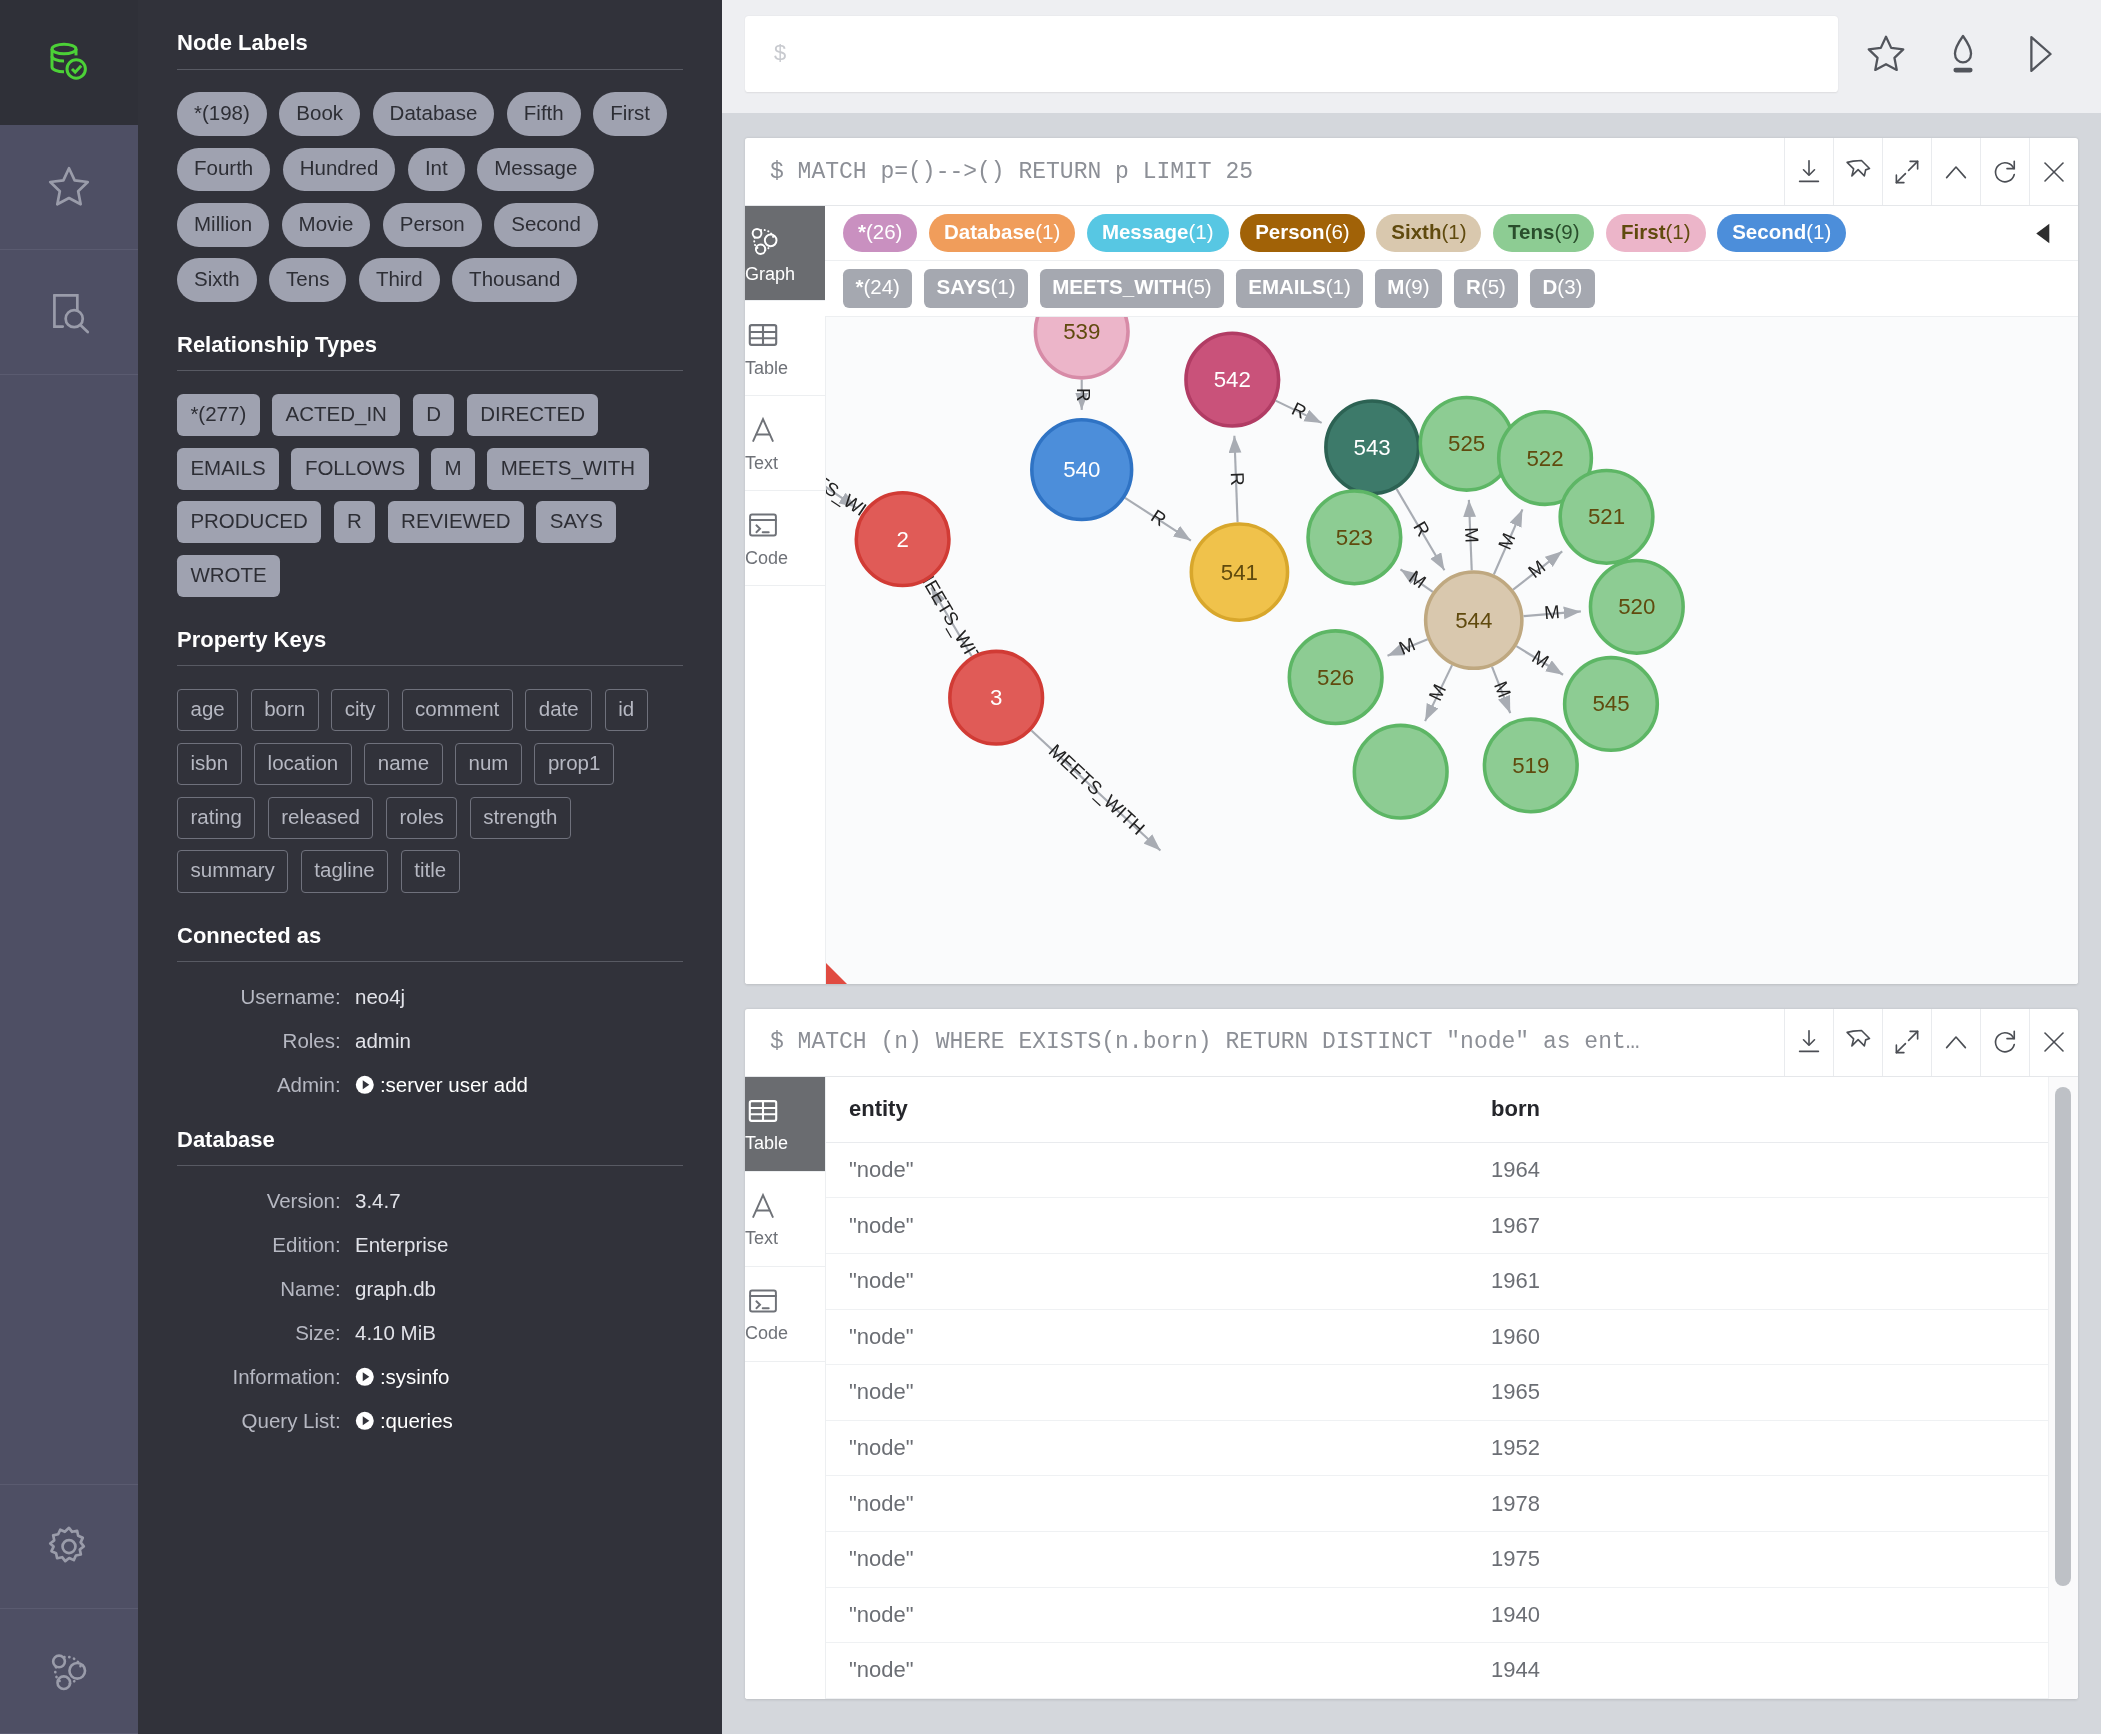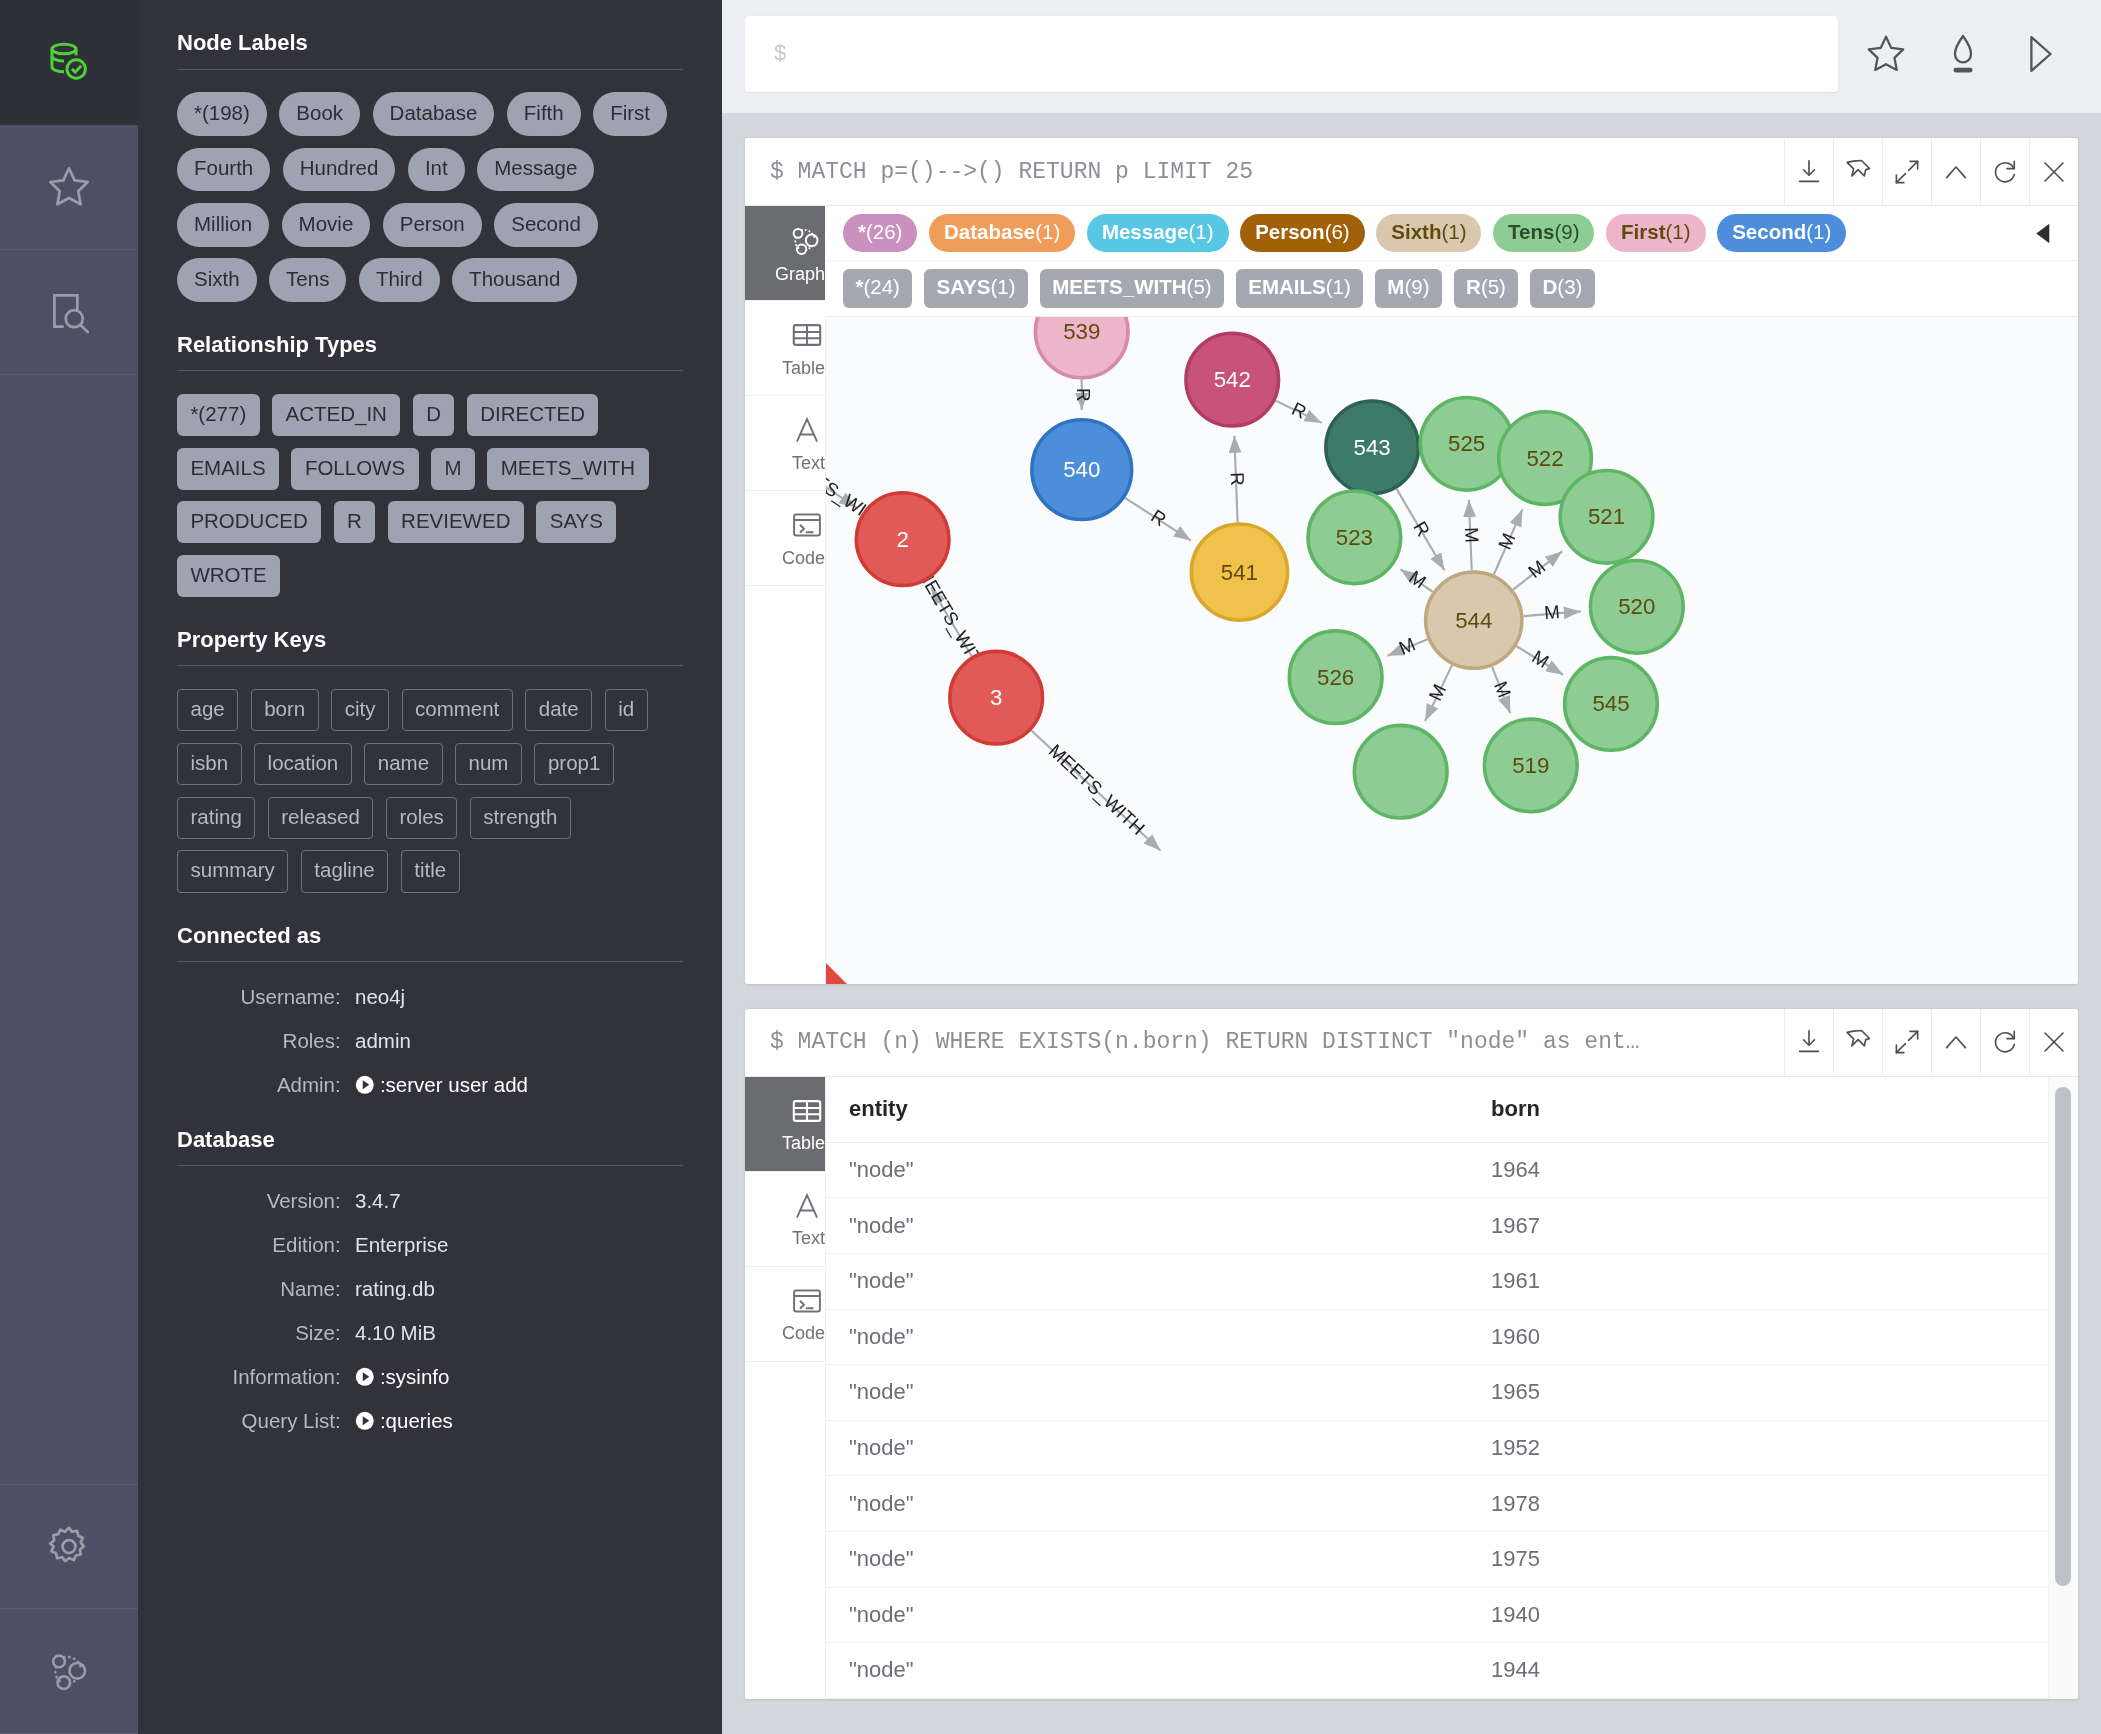--- a/index.html
+++ b/index.html
@@ -147,21 +147,21 @@
   .legend-collapse {
     margin-left: auto; padding: 0 16px; cursor: pointer;
     display: flex; align-items: center;
   }
 
   
   .frame-body { display: flex; }
   .vtabs { width: 80px; flex: 0 0 80px; background: #FFFFFF; }
   .vtab {
     height: 95px; display: flex; flex-direction: column;
-    align-items: flex-end; justify-content: center; gap: 4.5px;
+    align-items: flex-start; justify-content: center; gap: 4.5px;
     color: #6F7278; font-size: 18px; cursor: pointer;
     border-bottom: 0.9px solid #EDEFF1;
   }
   .vtab.active { background: #6A6C70; color: #FFFFFF; }
   .vcontent { flex: 1 1 auto; position: relative; }
 
   
   .canvas {
     height: 667px; position: relative;
     background: #FAFBFC; overflow: hidden;
@@ -362,21 +362,21 @@
         <div class="kv-row">
           <span class="kv-k">Version:</span>
           <span class="kv-v">3.4.7</span>
         </div>
         <div class="kv-row">
           <span class="kv-k">Edition:</span>
           <span class="kv-v">Enterprise</span>
         </div>
         <div class="kv-row">
           <span class="kv-k">Name:</span>
-          <span class="kv-v">rating.db</span>
+          <span class="kv-v">graph.db</span>
         </div>
         <div class="kv-row">
           <span class="kv-k">Size:</span>
           <span class="kv-v">4.10 MiB</span>
         </div>
         <div class="kv-row">
           <span class="kv-k">Information:</span>
           <span class="kv-v">
             <span class="playicon">
               <svg width="19.6" height="19.6" viewBox="0 0 24 24">

